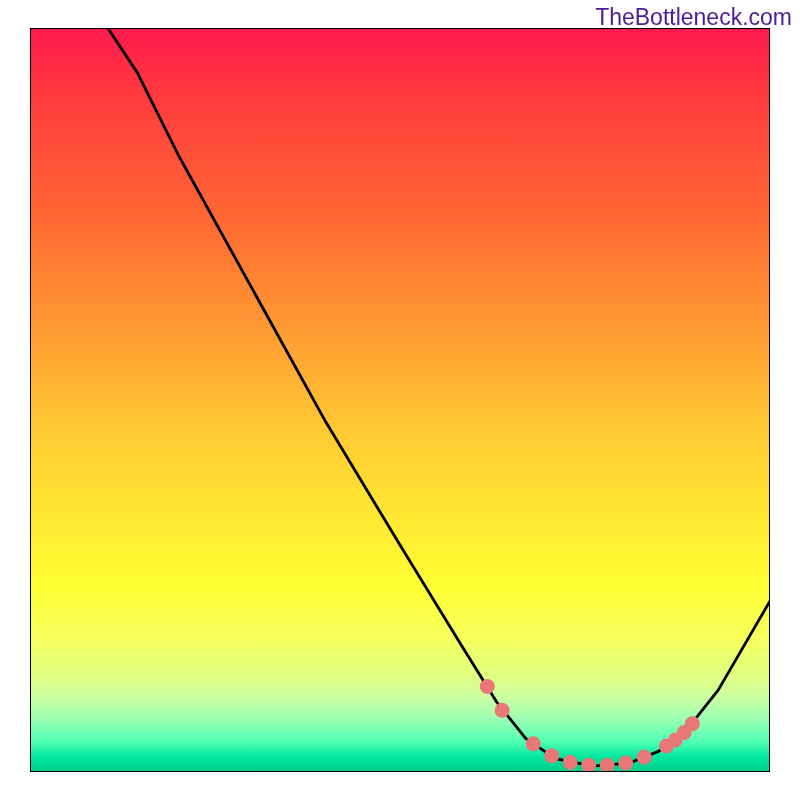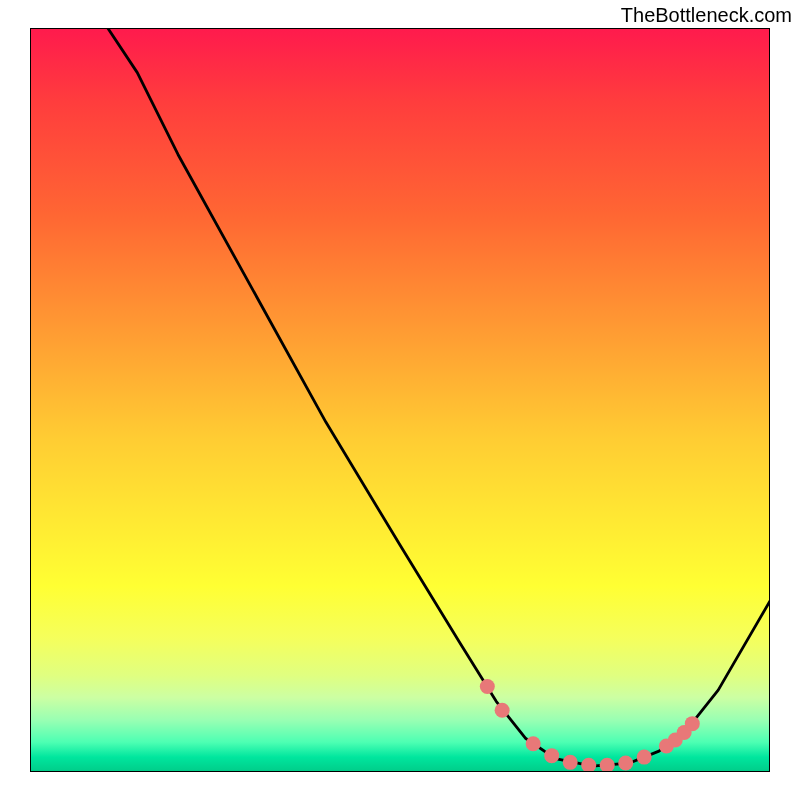--- a/index.html
+++ b/index.html
@@ -12,22 +12,22 @@
   }
   .container {
     width: 800px;
     height: 800px;
     position: relative;
   }
   .watermark {
     position: absolute;
     top: 4px;
     right: 8px;
-    font-size: 20px;
-    color: #000000;
+    font-size: 23px;
+    color: #4c1d95;
     z-index: 10;
   }
   .chart-area {
     position: absolute;
     left: 30px;
     top: 28px;
     width: 740px;
     height: 744px;
     background: linear-gradient(to bottom,
       #ff1a4d 0%,

